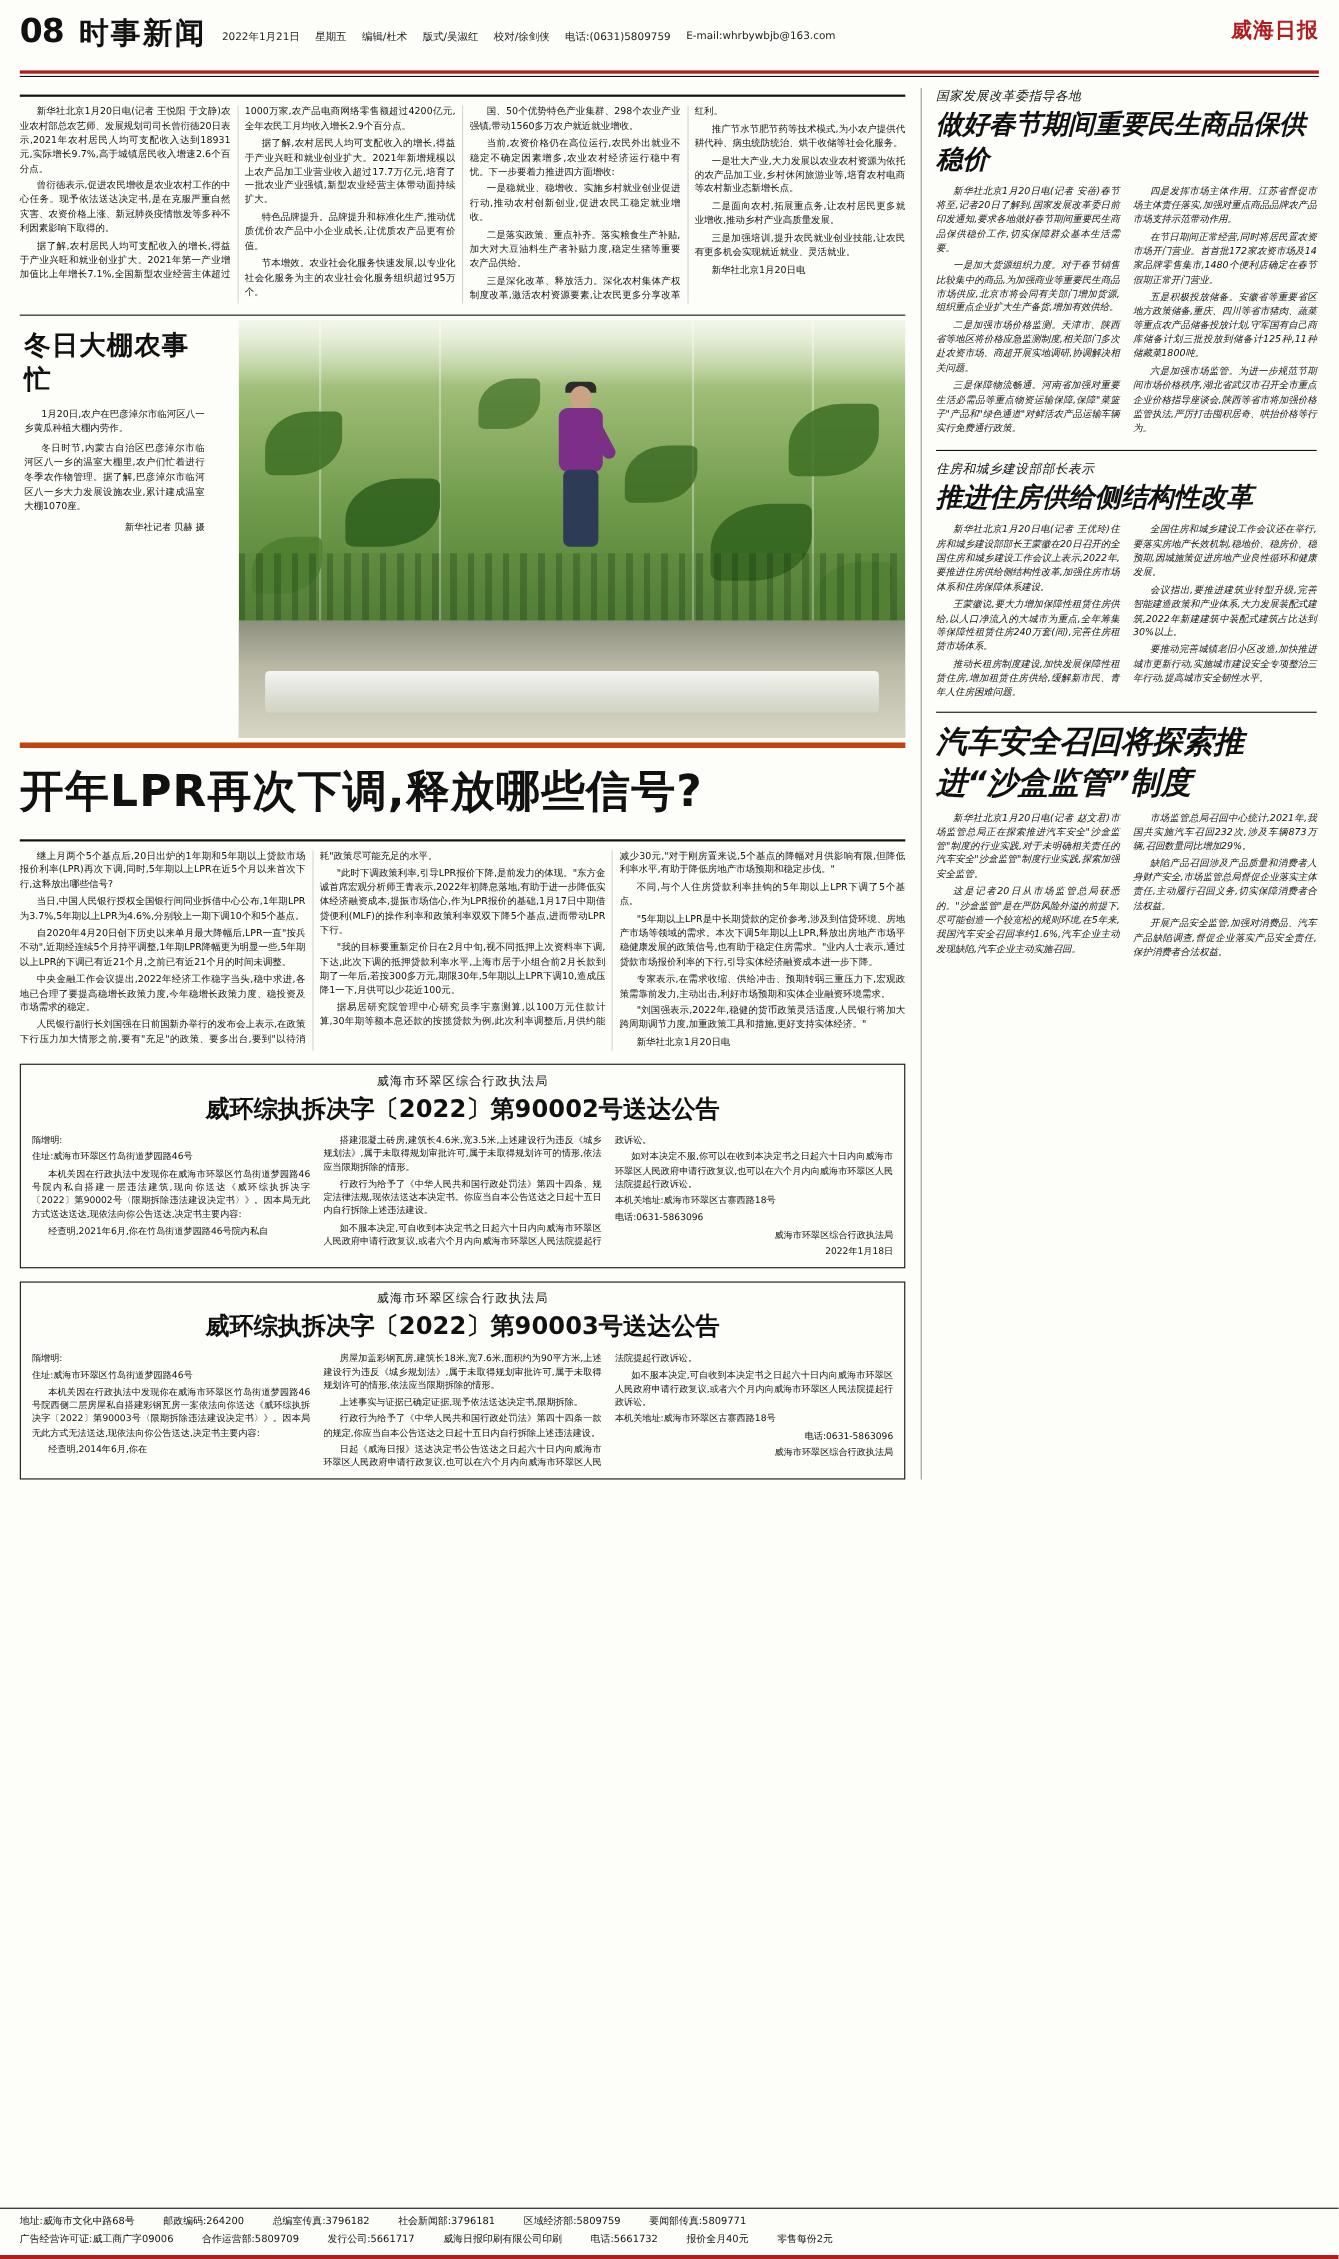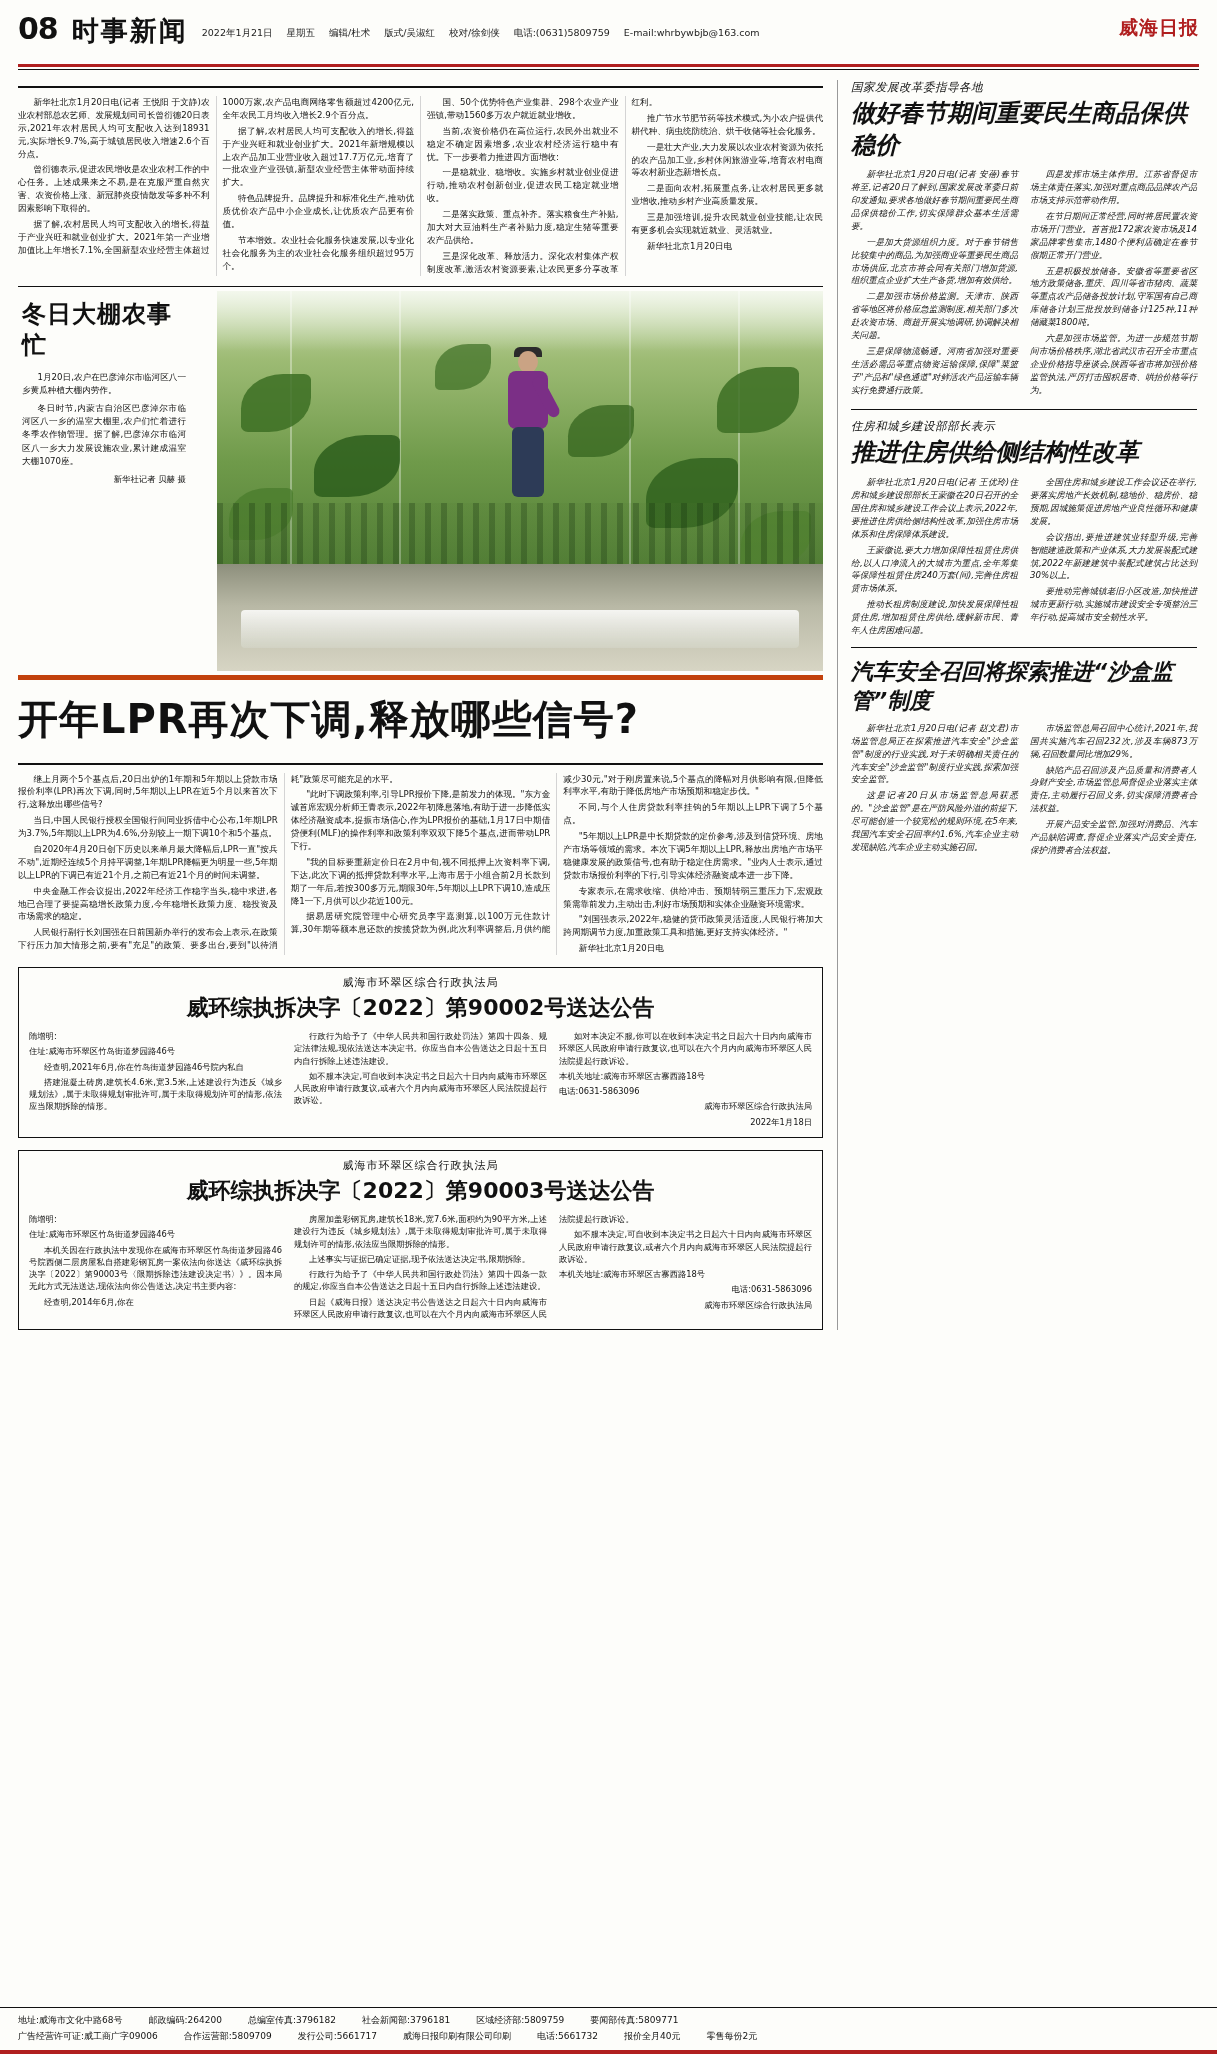--- a/index.html
+++ b/index.html
@@ -80,21 +80,21 @@
   .notice-org { text-align:center; font-size:11px; letter-spacing:1px; margin-bottom:3px; }
   .notice-title { text-align:center; font-size:22px; font-weight:bold; letter-spacing:0px; margin-bottom:7px; }
   .notice-body { column-count:3; column-gap:12px; font-size:8.3px; line-height:1.48; text-align:justify; }
   .notice-body p { margin:0 0 3px 0; text-indent:1.8em; }
   .notice-body p.noind { text-indent:0; }
   .notice-sign { text-align:right; }
 
   
   .kicker { font-size:11.5px; letter-spacing:.5px; margin-bottom:3px; }
   .r-headline { font-size:24px; font-weight:bold; line-height:1.32; letter-spacing:0px; margin-bottom:7px; }
-  .r-headline.small { font-size:22px; }
+  .r-headline.small { font-size:28px; }
   .r-sep { border-top:1px solid #111; margin:10px 0 9px 0; }
 
   
   .footer { position:absolute; left:0; right:0; bottom:0; }
   .footer .fr { border-top:1px solid #111; }
   .footer-inner { padding:5px 18px 6px 18px; font-size:9px; line-height:1.7; }
   .f-row { display:flex; gap:26px; }
   .f-row2 { display:flex; gap:26px; }
   .footer-bottombar { height:4px; background:#b01f1f; }
 </style>
@@ -123,21 +123,21 @@
   <div class="rule-thin"></div>
 
   <div class="body-wrap">
 
     <div class="left-col">
 
       <div class="hr-b"></div>
 
       <div class="cols4">
         <p>新华社北京1月20日电(记者 王悦阳 于文静)农业农村部总农艺师、发展规划司司长曾衍德20日表示,2021年农村居民人均可支配收入达到18931元,实际增长9.7%,高于城镇居民收入增速2.6个百分点。</p>
-        <p>曾衍德表示,促进农民增收是农业农村工作的中心任务。上述成果来之不易,是在克服严重自然灾害、农资价格上涨、新冠肺炎疫情散发等多种不利因素影响下取得的。</p>
+        <p>曾衍德表示,促进农民增收是农业农村工作的中心任务。现予依法送达决定书,是在克服严重自然灾害、农资价格上涨、新冠肺炎疫情散发等多种不利因素影响下取得的。</p>
         <p>据了解,农村居民人均可支配收入的增长,得益于产业兴旺和就业创业扩大。2021年第一产业增加值比上年增长7.1%,全国新型农业经营主体超过1000万家,农产品电商网络零售额超过4200亿元,全年农民工月均收入增长2.9个百分点。</p>
         <p>据了解,农村居民人均可支配收入的增长,得益于产业兴旺和就业创业扩大。2021年新增规模以上农产品加工业营业收入超过17.7万亿元,培育了一批农业产业强镇,新型农业经营主体带动面持续扩大。</p>
         <p>特色品牌提升。品牌提升和标准化生产,推动优质优价农产品中小企业成长,让优质农产品更有价值。</p>
         <p>节本增效。农业社会化服务快速发展,以专业化社会化服务为主的农业社会化服务组织超过95万个。</p>
         <p>国、50个优势特色产业集群、298个农业产业强镇,带动1560多万农户就近就业增收。</p>
         <p>当前,农资价格仍在高位运行,农民外出就业不稳定不确定因素增多,农业农村经济运行稳中有忧。下一步要着力推进四方面增收:</p>
         <p>一是稳就业、稳增收。实施乡村就业创业促进行动,推动农村创新创业,促进农民工稳定就业增收。</p>
         <p>二是落实政策、重点补齐。落实粮食生产补贴,加大对大豆油料生产者补贴力度,稳定生猪等重要农产品供给。</p>
         <p>三是深化改革、释放活力。深化农村集体产权制度改革,激活农村资源要素,让农民更多分享改革红利。</p>
         <p>推广节水节肥节药等技术模式,为小农户提供代耕代种、病虫统防统治、烘干收储等社会化服务。</p>
@@ -202,20 +202,21 @@
         <p>"刘国强表示,2022年,稳健的货币政策灵活适度,人民银行将加大跨周期调节力度,加重政策工具和措施,更好支持实体经济。"</p>
         <p>新华社北京1月20日电</p>
       </div>
 
       <div class="notice">
         <div class="notice-org">威海市环翠区综合行政执法局</div>
         <div class="notice-title">威环综执拆决字〔2022〕第90002号送达公告</div>
         <div class="notice-body">
           <p class="noind">隋增明:</p>
           <p class="noind">住址:威海市环翠区竹岛街道梦园路46号</p>
+          <p>本机关因在行政执法中发现你在威海市环翠区竹岛街道梦园路46号院内私自搭建一层违法建筑,现向你送达《威环综执拆决字〔2022〕第90002号〈限期拆除违法建设决定书〉》。因本局无此方式送达送达,现依法向你公告送达,决定书主要内容:</p>
           <p>经查明,2021年6月,你在竹岛街道梦园路46号院内私自</p>
           <p>搭建混凝土砖房,建筑长4.6米,宽3.5米,上述建设行为违反《城乡规划法》,属于未取得规划审批许可,属于未取得规划许可的情形,依法应当限期拆除的情形。</p>
           <p>行政行为给予了《中华人民共和国行政处罚法》第四十四条、规定法律法规,现依法送达本决定书。你应当自本公告送达之日起十五日内自行拆除上述违法建设。</p>
           <p>如不服本决定,可自收到本决定书之日起六十日内向威海市环翠区人民政府申请行政复议,或者六个月内向威海市环翠区人民法院提起行政诉讼。</p>
           <p>如对本决定不服,你可以在收到本决定书之日起六十日内向威海市环翠区人民政府申请行政复议,也可以在六个月内向威海市环翠区人民法院提起行政诉讼。</p>
           <p class="noind">本机关地址:威海市环翠区古寨西路18号</p>
           <p class="noind">电话:0631-5863096</p>
           <p class="noind notice-sign">威海市环翠区综合行政执法局</p>
           <p class="noind notice-sign">2022年1月18日</p>
         </div>

